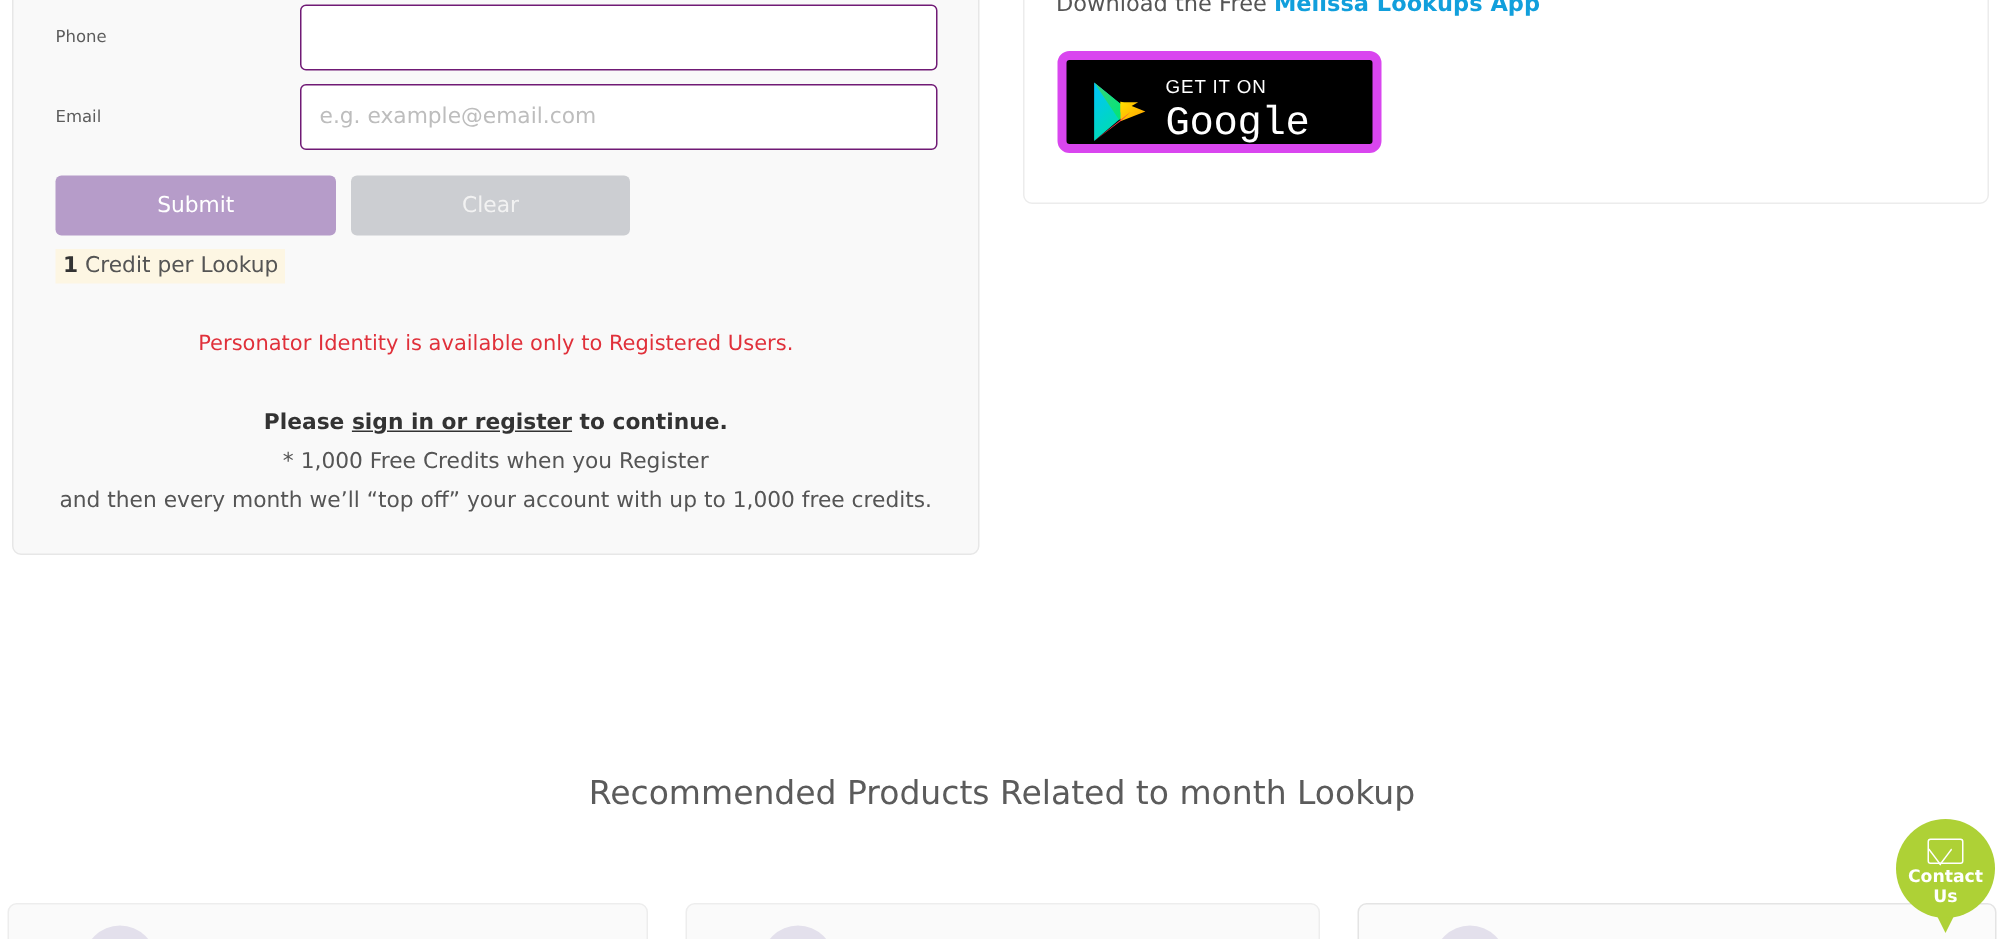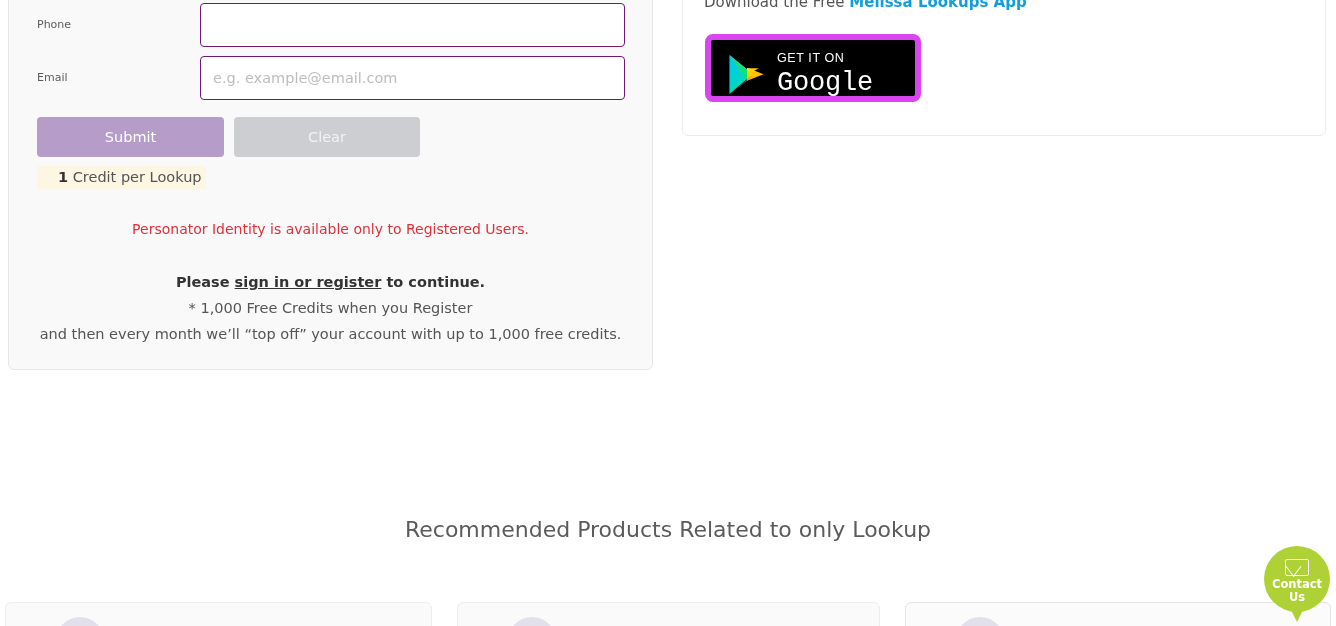--- a/index.html
+++ b/index.html
@@ -102,21 +102,21 @@
     color: #f2f2f2;
   }
 
   .credit-badge {
     position: absolute;
     left: 28px;
     top: 225px;
     background: #fdf6e3;
     font-size: 14.5px;
     color: #555555;
-    padding: 2px 4px 3px 21px;
+    padding: 2px 4px 3px 5px;
     line-height: 18px;
     white-space: nowrap;
   }
   .credit-badge b {
     color: #333333;
     font-weight: bold;
   }
 
   .notice-red {
     position: absolute;
@@ -386,21 +386,21 @@
       <path d="M1 41 L19 27.5 L26 21 Z" fill="url(#gpRed)"></path>
     </svg>
     <div class="gplay-texts">
       <div class="gplay-top">GET IT ON</div>
       <div class="gplay-main">Google Play</div>
     </div>
   </div>
 
 </div>
 
-<div class="recommended-title">Recommended Products Related to only Lookup</div>
+<div class="recommended-title">Recommended Products Related to month Lookup</div>
 
 <div class="product-card card-1">
   <div class="product-avatar"></div>
 </div>
 <div class="product-card card-2">
   <div class="product-avatar"></div>
 </div>
 <div class="product-card card-3">
   <div class="product-avatar"></div>
 </div>

